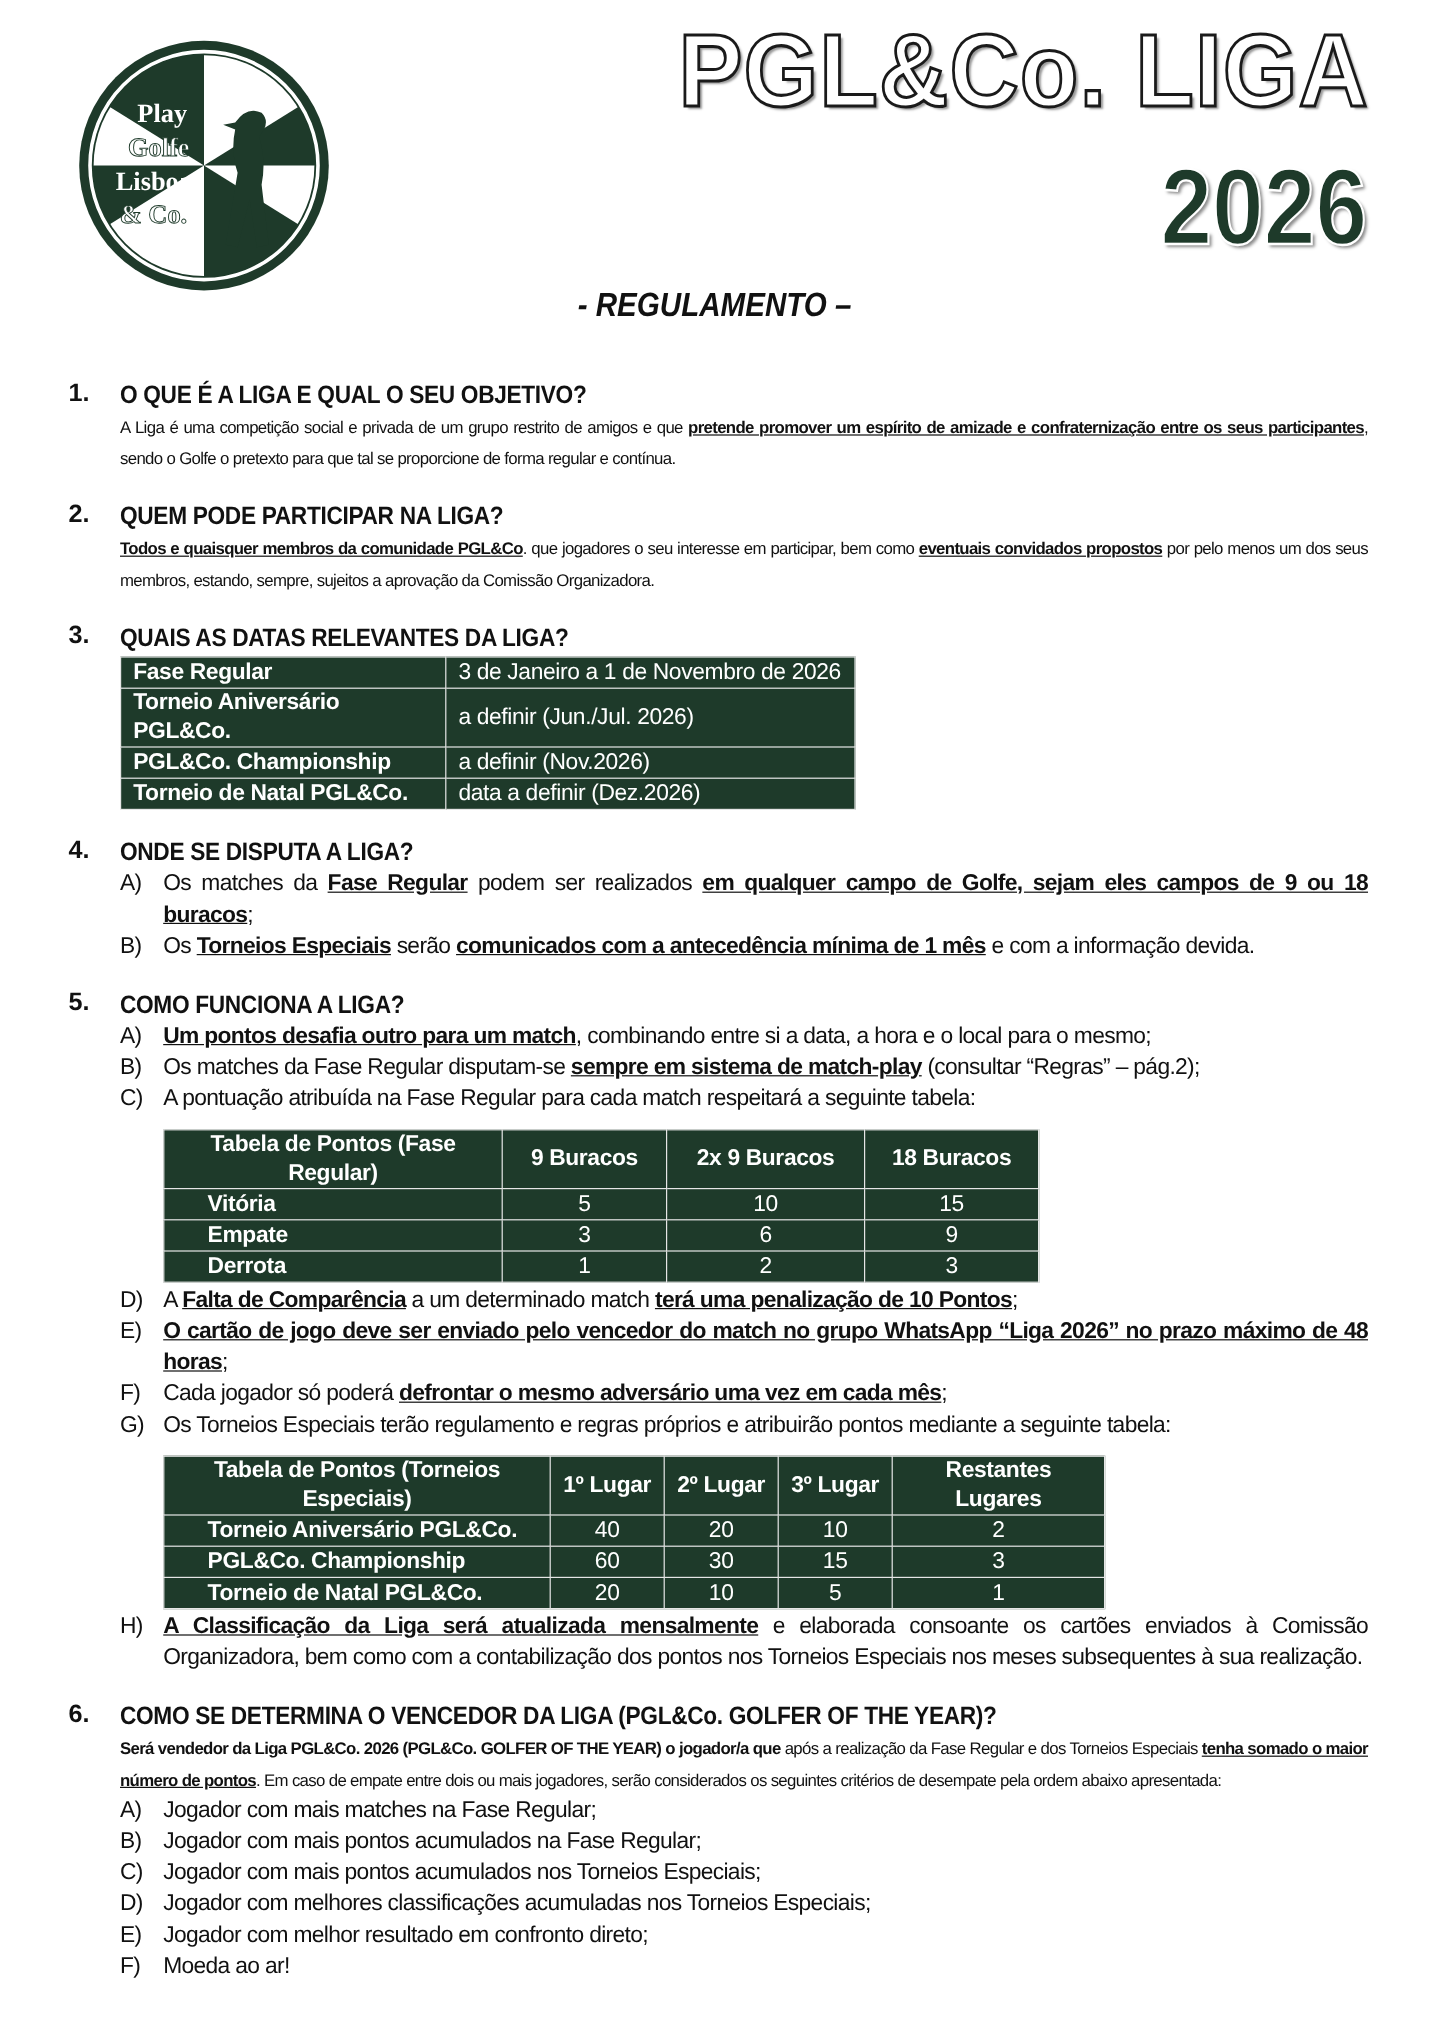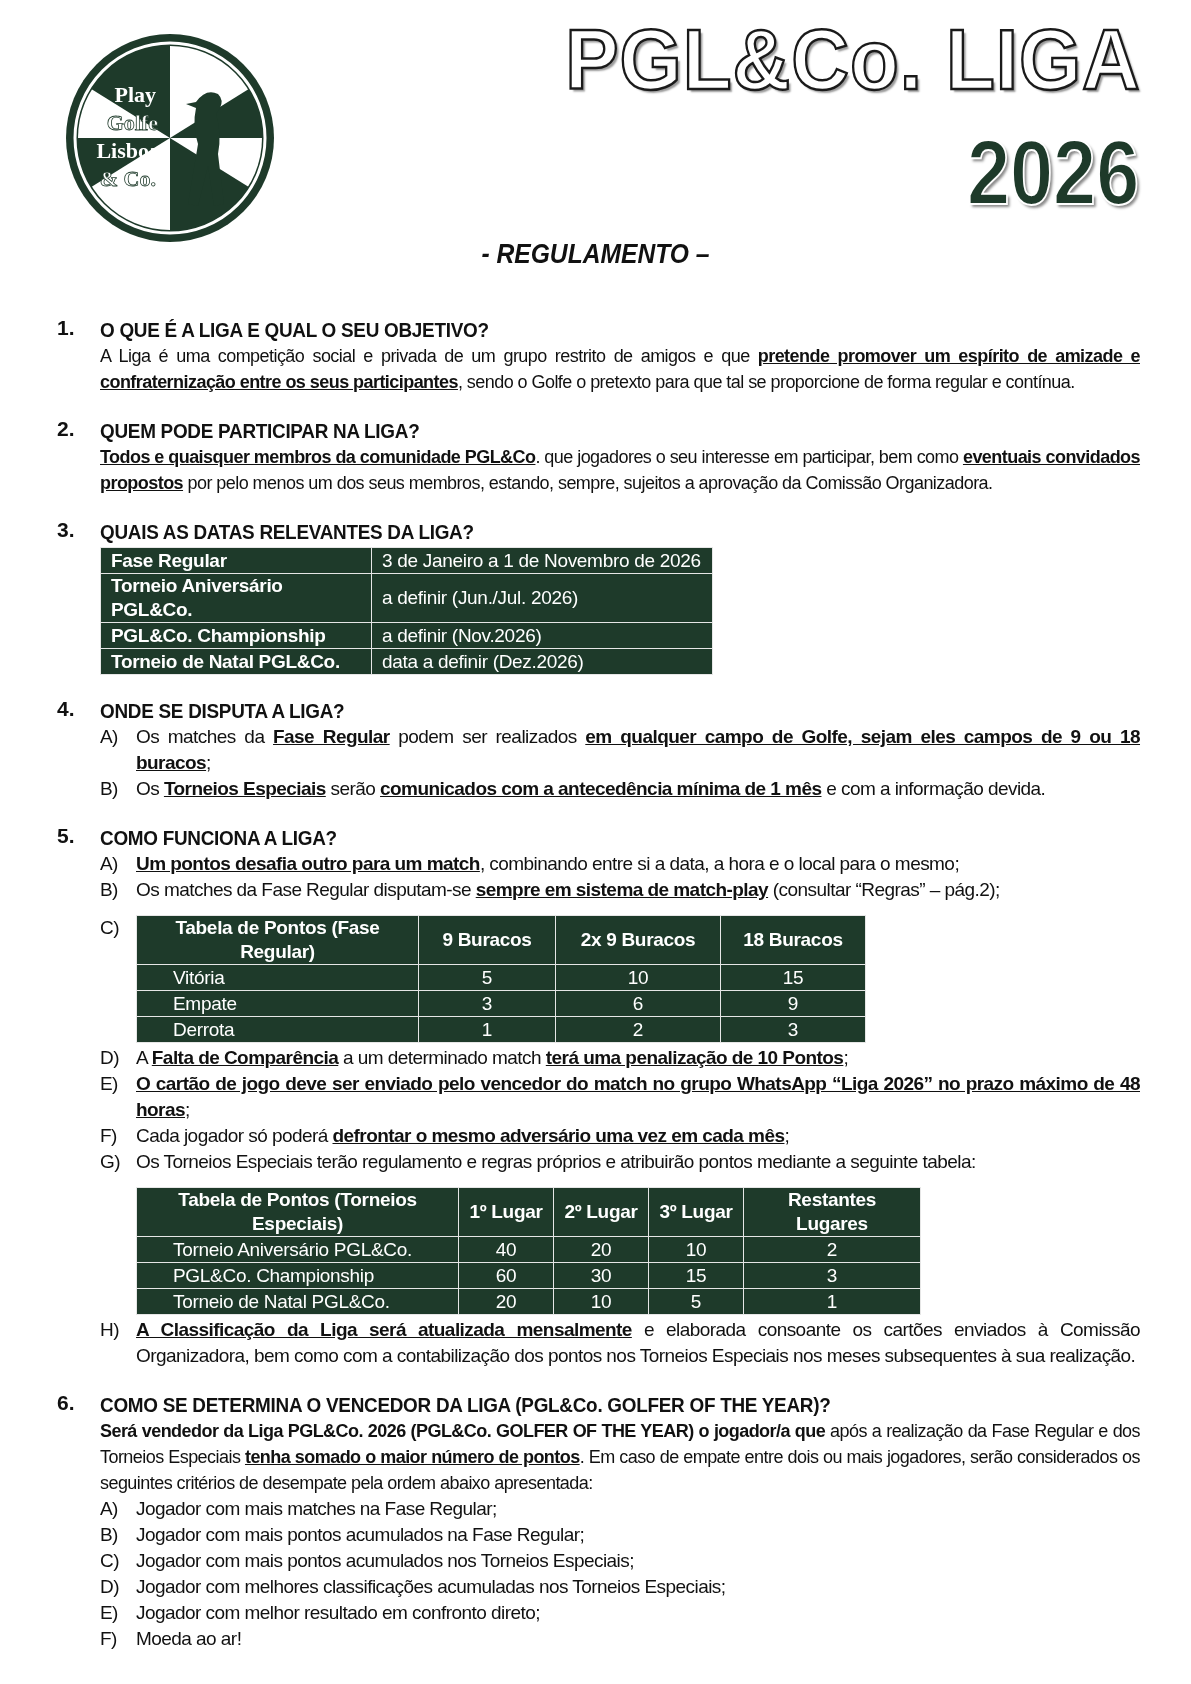--- a/index.html
+++ b/index.html
@@ -11,33 +11,33 @@
             -webkit-text-stroke:2.5px #1a1a1a; text-shadow:3px 3px 2px #9a9a9a; line-height:1; transform:scaleX(0.93); transform-origin:right; }
   .title2 { position:absolute; right:52px; top:128px; font-family:"Liberation Sans", sans-serif;
             font-weight:bold; font-size:90px; color:#1e3a2a; -webkit-text-stroke:2px #ffffff;
             text-shadow:3px 3px 3px #8a8a8a; line-height:1; transform:scaleX(0.86); transform-origin:right; }
   .subtitle { position:absolute; left:0; width:1191px; top:238px; text-align:center; font-style:italic;
               font-weight:bold; font-size:28px; transform:scaleX(0.88); }
   .content { position:absolute; left:57px; top:316px; width:1083px; }
   .sec { position:relative; margin-bottom:22px; }
   .sec-num { position:absolute; left:0; top:0; font-weight:bold; font-size:21px; }
   .sec-title { margin-left:43px; font-weight:bold; font-size:21px; line-height:27px; letter-spacing:-0.3px; transform:scaleX(0.9); transform-origin:left; white-space:nowrap; }
-  .para { margin-left:43px; font-size:18px; line-height:26px; text-align:justify; letter-spacing:-0.55px; }
+  .para { margin-left:43px; font-size:14px; line-height:26px; text-align:justify; letter-spacing:-0.55px; }
   .u { font-weight:bold; text-decoration:underline; }
   .item { position:relative; margin-left:43px; padding-left:36px; font-size:19px; line-height:26px; text-align:justify; letter-spacing:-0.55px; }
   .item .lbl { position:absolute; left:0; top:0; }
   table.g { border-collapse:collapse; background:#1e3a2a; color:#fff; font-size:19px; }
   table.g td, table.g th { border:1px solid #e6e6e6; padding:0 8px; height:25px; line-height:24px; letter-spacing:-0.3px; }
   table.g th { font-weight:bold; text-align:center; }
   table.dates { margin-left:43px; margin-top:2px; }
   table.dates td { padding:0 10px; }
   table.dates td.k { font-weight:bold; width:250px; }
   table.dates td.v { width:320px; }
   table.pts { margin-left:36px; margin-top:12px; margin-bottom:2px; }
-  td.rl { font-weight:normal; padding-left:36px !important; }
+  td.rl { font-weight:bold; padding-left:36px !important; }
   td.c { text-align:center; }
 </style>
 </head>
 <body>
 
 <div class="logo">
   <svg width="212" height="212" viewBox="0 0 212 212">
     <circle cx="106" cy="106" r="104" fill="#1e3a2a"></circle>
     <circle cx="106" cy="106" r="95" fill="none" stroke="#fff" stroke-width="3"></circle>
     <clipPath id="inner">
@@ -105,21 +105,21 @@
     <div class="sec-title">ONDE SE DISPUTA A LIGA?</div>
     <div class="item"><span class="lbl">A)</span><span>Os matches da </span><span class="u">Fase Regular</span><span> podem ser realizados </span><span class="u">em qualquer campo de Golfe, sejam eles campos de 9 ou 18 buracos</span><span>;</span></div>
     <div class="item"><span class="lbl">B)</span><span>Os </span><span class="u">Torneios Especiais</span><span> serão </span><span class="u">comunicados com a antecedência mínima de 1 mês</span><span> e com a informação devida.</span></div>
   </div>
 
   <div class="sec">
     <div class="sec-num">5.</div>
     <div class="sec-title">COMO FUNCIONA A LIGA?</div>
     <div class="item"><span class="lbl">A)</span><span class="u">Um pontos desafia outro para um match</span><span>, combinando entre si a data, a hora e o local para o mesmo;</span></div>
     <div class="item"><span class="lbl">B)</span><span>Os matches da Fase Regular disputam-se </span><span class="u">sempre em sistema de match-play</span><span> (consultar “Regras” – pág.2);</span></div>
-    <div class="item"><span class="lbl">C)</span>
+    <div class="item"><span class="lbl">C)</span><span>A pontuação atribuída na Fase Regular para cada match respeitará a seguinte tabela:</span>
       <table class="g pts" style="margin-left:0;">
         <tbody>
             <tr>
           <th style="width:265px">Tabela de Pontos (Fase Regular)</th>
           <th style="width:120px">9 Buracos</th>
           <th style="width:148px">2x 9 Buracos</th>
           <th style="width:128px">18 Buracos</th>
         </tr>
         <tr>
               <td class="rl">Vitória</td>

